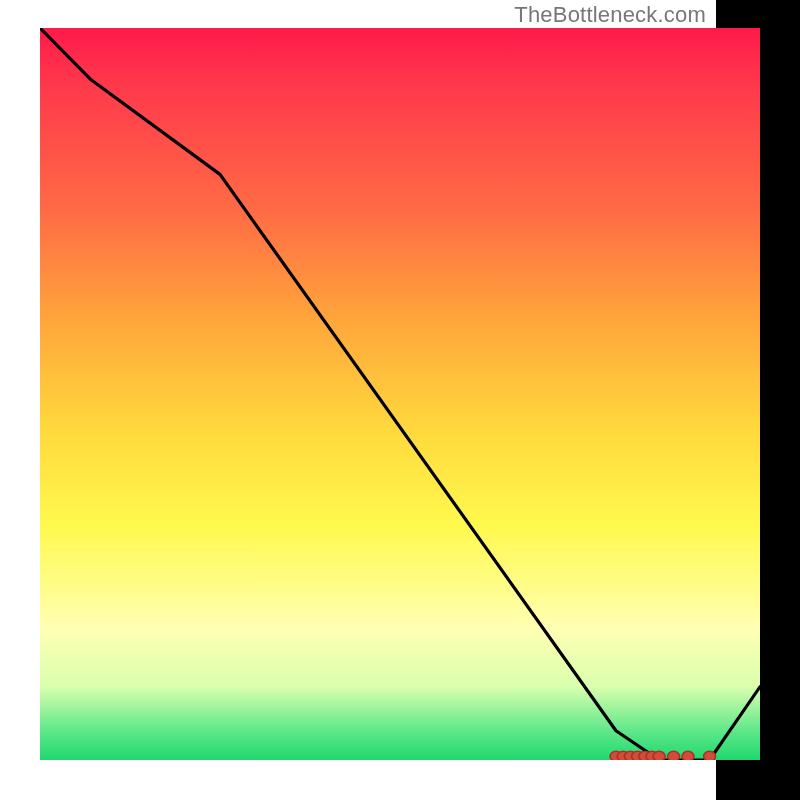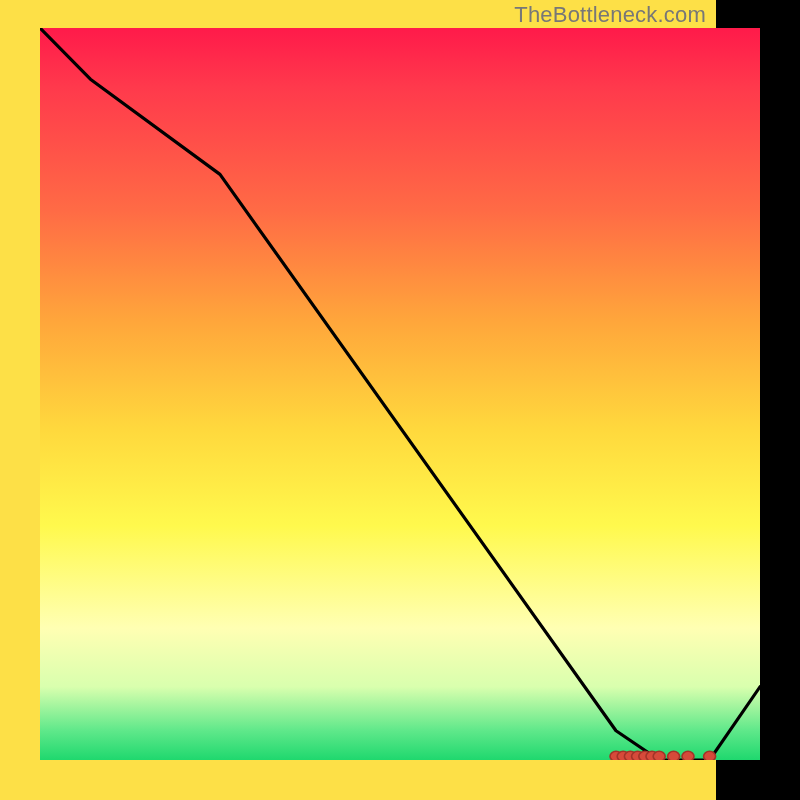--- a/index.html
+++ b/index.html
@@ -8,21 +8,21 @@
     width: 800px;
     height: 800px;
     background: #000;
     font-family: Arial, Helvetica, sans-serif;
     overflow: hidden;
   }
   .canvas {
     position: relative;
     width: 716px;
     height: 800px;
-    background: #fde047;
+    background: #ffffff;
   }
   .watermark {
     position: absolute;
     top: 2px;
     right: 10px;
     color: #777;
     font-size: 22px;
     font-weight: 400;
     letter-spacing: 0.2px;
     z-index: 10;

